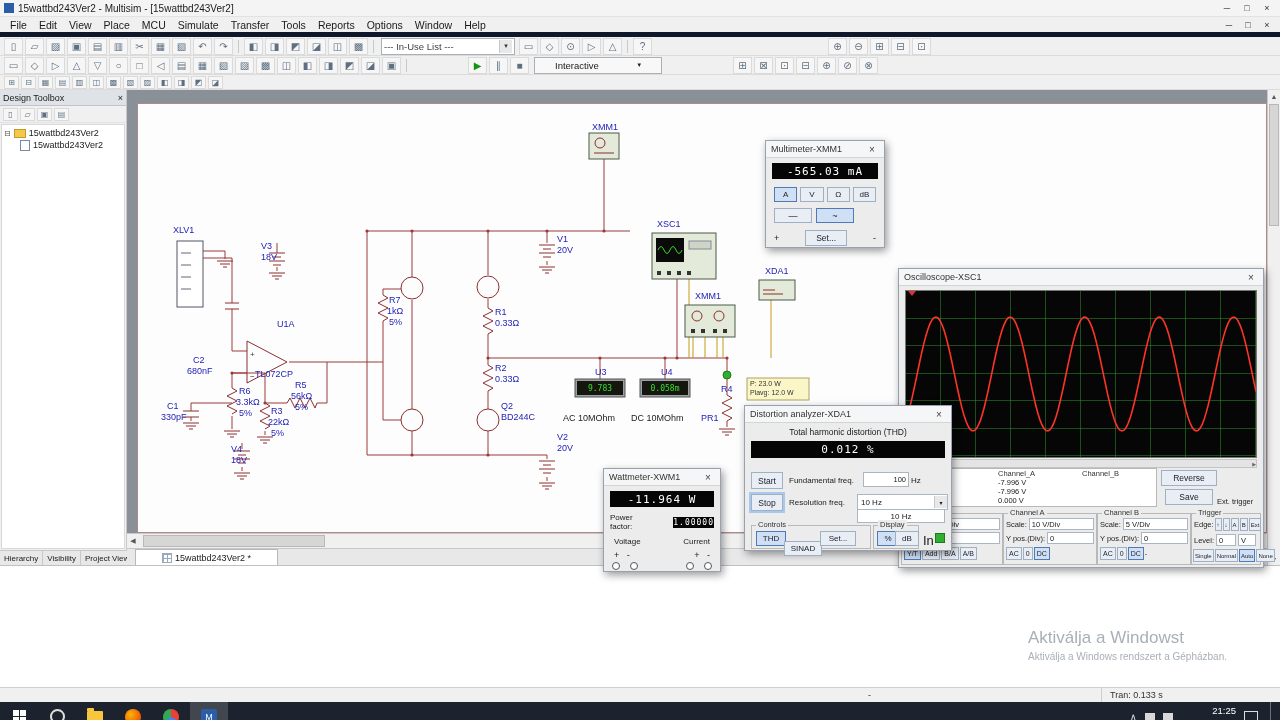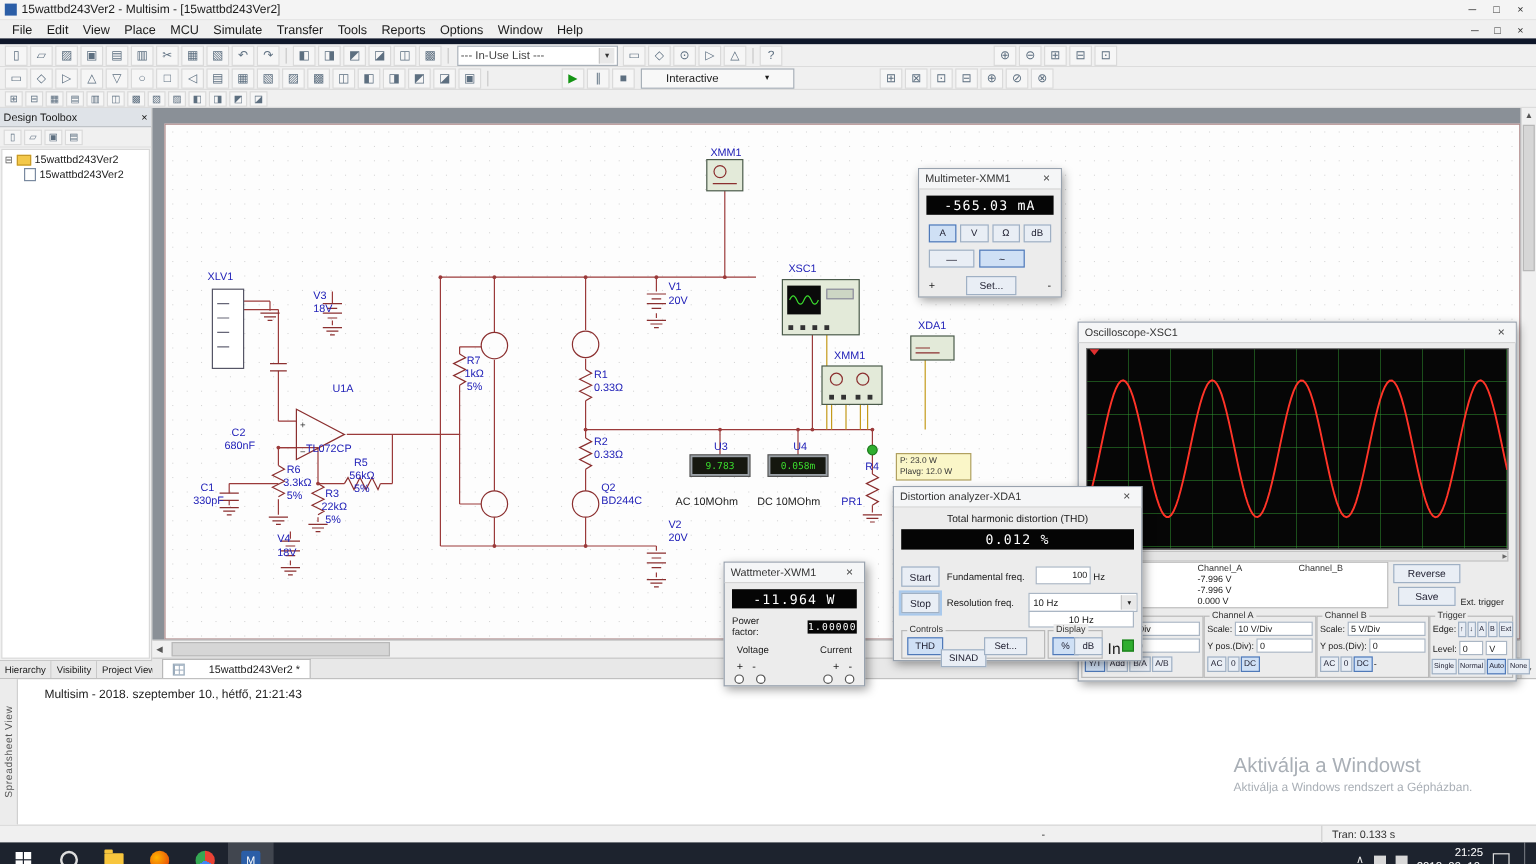--- a/index.html
+++ b/index.html
@@ -47,21 +47,21 @@
   .lcdrect{fill:#15170f}
   .lcdtxt{font-family:"DejaVu Sans Mono",monospace;font-size:8px;fill:#3bdc2e;text-anchor:middle}
   .note{font-size:7px;fill:#333}
   .oplbl{font-size:8px;fill:#333}
   .hscroll{height:14px;background:#f0f0f0;border-top:1px solid #c8c8c8;display:flex;align-items:center}
   .vscroll{width:12px;background:#f0f0f0;border-left:1px solid #c8c8c8;display:flex;flex-direction:column;align-items:center}
   .scrbtn{width:12px;height:12px;font-size:7px;color:#555;display:flex;align-items:center;justify-content:center}
   .hthumb{width:180px;height:10px;background:#d6d6d6;border:1px solid #b8b8b8;margin-left:4px}
   .vthumb{width:8px;height:120px;background:#d6d6d6;border:1px solid #b8b8b8;margin-top:2px}
   .tabstrip{height:16px;background:#e8e8e8;border-top:1px solid #c8c8c8;display:flex;align-items:flex-end;padding-left:8px}
-  .doctab{height:15px;background:#fff;border:1px solid #b8b8b8;border-bottom:none;display:flex;align-items:center;gap:20px;padding:0 8px;font-size:9px}
+  .doctab{height:15px;background:#fff;border:1px solid #b8b8b8;border-bottom:none;display:flex;align-items:center;gap:3px;padding:0 26px;font-size:9px}
   .gridico{width:8px;height:8px;background:
     linear-gradient(#9ab 1px,transparent 1px),linear-gradient(90deg,#9ab 1px,transparent 1px);background-size:4px 4px;border:1px solid #9ab}
   .sheetview{height:121px;background:#fff;border-top:1px solid #c0c0c0;display:flex;flex-direction:column;position:relative}
   .sv-main{flex:1;display:flex;min-height:0}
   .sv-side{width:14px;background:#ececec;border-right:1px solid #d0d0d0;display:flex;align-items:center;justify-content:center}
   .sv-side span{writing-mode:vertical-rl;transform:rotate(180deg);font-size:8.5px;color:#555;letter-spacing:.5px}
   .sv-log{padding:8px 0 0 22px;font-size:10px;color:#222}
   .sv-tabs{height:15px;display:flex;align-items:flex-end;border-top:1px solid #d8d8d8;background:#f0f0f0;padding-left:2px}
   .svtab{height:14px;padding:0 7px;font-size:9px;display:flex;align-items:center;border:1px solid #c0c0c0;border-bottom:none;background:#e4e4e4;margin-right:1px}
   .svtab.active{background:#fff;font-weight:bold}
@@ -486,28 +486,20 @@
   </div>
 
   <div class="vscroll">
     <span class="scrbtn">▲</span>
     <span class="vthumb"></span>
     <span class="scrbtn" style="margin-top:auto">▼</span>
   </div>
 </div>
 
 <div class="sheetview">
-  <div class="sv-main">
-    <div class="sv-side">
-        <span>Spreadsheet View</span>
-      </div>
-    <div style="flex:1">
-      <div class="sv-log">Multisim  -  2018. szeptember 10., hétfő, 21:21:43</div>
-    </div>
-  </div>
 </div>
 
 <div class="watermark">
   <div class="l1">Aktiválja a Windowst</div>
   <div class="l2">Aktiválja a Windows rendszert a Gépházban.</div>
 </div>
 
 <div class="statusbar">
   <span style="flex:1"></span>
   <span>-</span>

